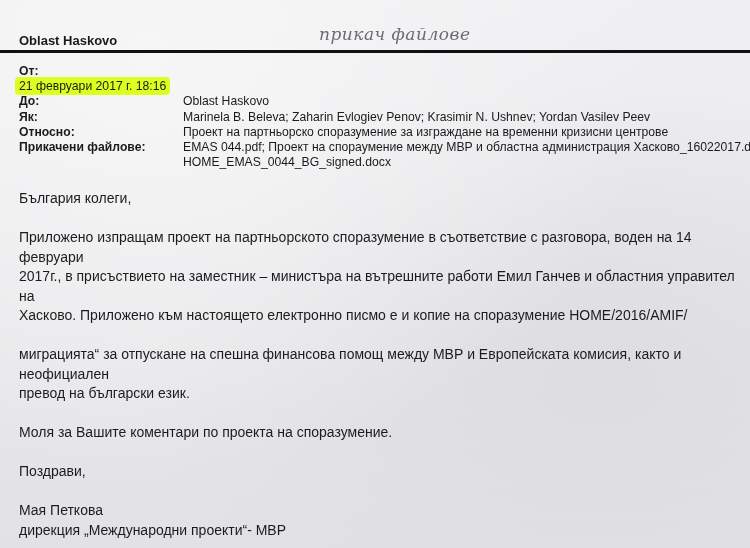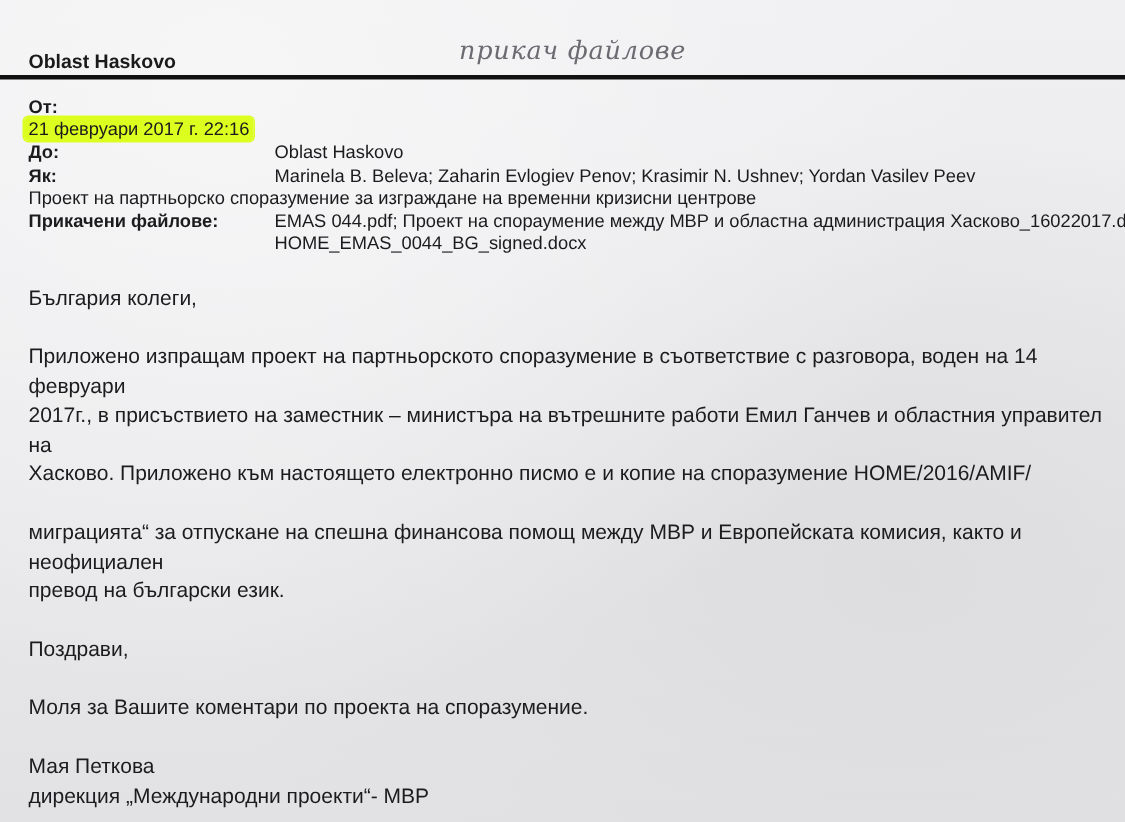--- a/index.html
+++ b/index.html
@@ -14,21 +14,21 @@
       background:
         radial-gradient(ellipse at 20% 10%, #f6f6f7 0%, rgba(246,246,247,0) 60%),
         radial-gradient(ellipse at 80% 70%, #dddde0 0%, rgba(221,221,224,0) 55%),
         linear-gradient(180deg, #f0f0f2 0%, #e8e8ea 60%, #e2e2e5 100%);
     }
     .top-title {
       position: absolute; left: 19px; top: 33px;
       font-weight: bold; font-size: 13px; color: #1a1a1a;
     }
     .handwriting {
-      position: absolute; left: 306px; top: 24px;
+      position: absolute; left: 319px; top: 24px;
       font-family: "DejaVu Serif", serif; font-style: italic;
       font-size: 17px; color: #6b6b72; letter-spacing: 0.5px;
     }
     .rule {
       position: absolute; left: 0; right: 0; top: 50px;
       height: 3px; background: #111;
     }
     .header-table {
       position: absolute; left: 19px; top: 64px;
       font-size: 12.2px; line-height: 15.2px;
@@ -55,31 +55,32 @@
 <div class="page">
   <div class="top-title">Oblast Haskovo</div>
   <div class="handwriting">прикач файлове</div>
   <div class="rule"></div>
 
   <div class="header-table">
     <div class="hrow">
       <div class="hlabel">От:</div>
     </div>
     <div class="hrow">
-      <div class="hvalue"><span class="highlight">21 февруари 2017 г. 22:16</span></div>
+      <div class="hvalue"><span class="highlight">21 февруари 2017 г. 18:16</span></div>
     </div>
     <div class="hrow">
       <div class="hlabel">До:</div>
       <div class="hvalue">Oblast Haskovo</div>
     </div>
     <div class="hrow">
       <div class="hlabel">Як:</div>
       <div class="hvalue">Marinela B. Beleva; Zaharin Evlogiev Penov; Krasimir N. Ushnev; Yordan Vasilev Peev</div>
     </div>
     <div class="hrow">
+      <div class="hlabel">Относно:</div>
       <div class="hvalue">Проект на партньорско споразумение за изграждане на временни кризисни центрове</div>
     </div>
     <div class="hrow">
       <div class="hlabel">Прикачени файлове:</div>
       <div class="hvalue">
         <div>EMAS 044.pdf; Проект на спораумение между МВР и областна администрация Хасково_16022017.docx;</div>
         <div>HOME_EMAS_0044_BG_signed.docx</div>
       </div>
     </div>
   </div>
@@ -87,21 +88,21 @@
   <div class="body">
     <p>България колеги,</p>
     <p>
       <span>Приложено изпращам проект на партньорското споразумение в съответствие с разговора, воден на 14 февруари</span><br>
       <span>2017г., в присъствието на заместник – министъра на вътрешните работи  Емил Ганчев и областния управител на</span><br>
       <span>Хасково. Приложено към настоящето електронно писмо е и копие на споразумение HOME/2016/AMIF/</span><br>
       <br>
       <span>миграцията“ за отпускане на спешна финансова помощ между МВР и Европейската комисия, както и неофициален</span><br>
       <span>превод на български език.</span>
     </p>
+    <p>Моля за Вашите коментари по проекта на споразумение.</p>
     <p>Поздрави,</p>
-    <p>Моля за Вашите коментари по проекта на споразумение.</p>
     <div class="sig">
       <div>Мая Петкова</div>
       <div>дирекция „Международни проекти“- МВР</div>
 
     </div>
   </div>
 </div>
 
 </body></html>

